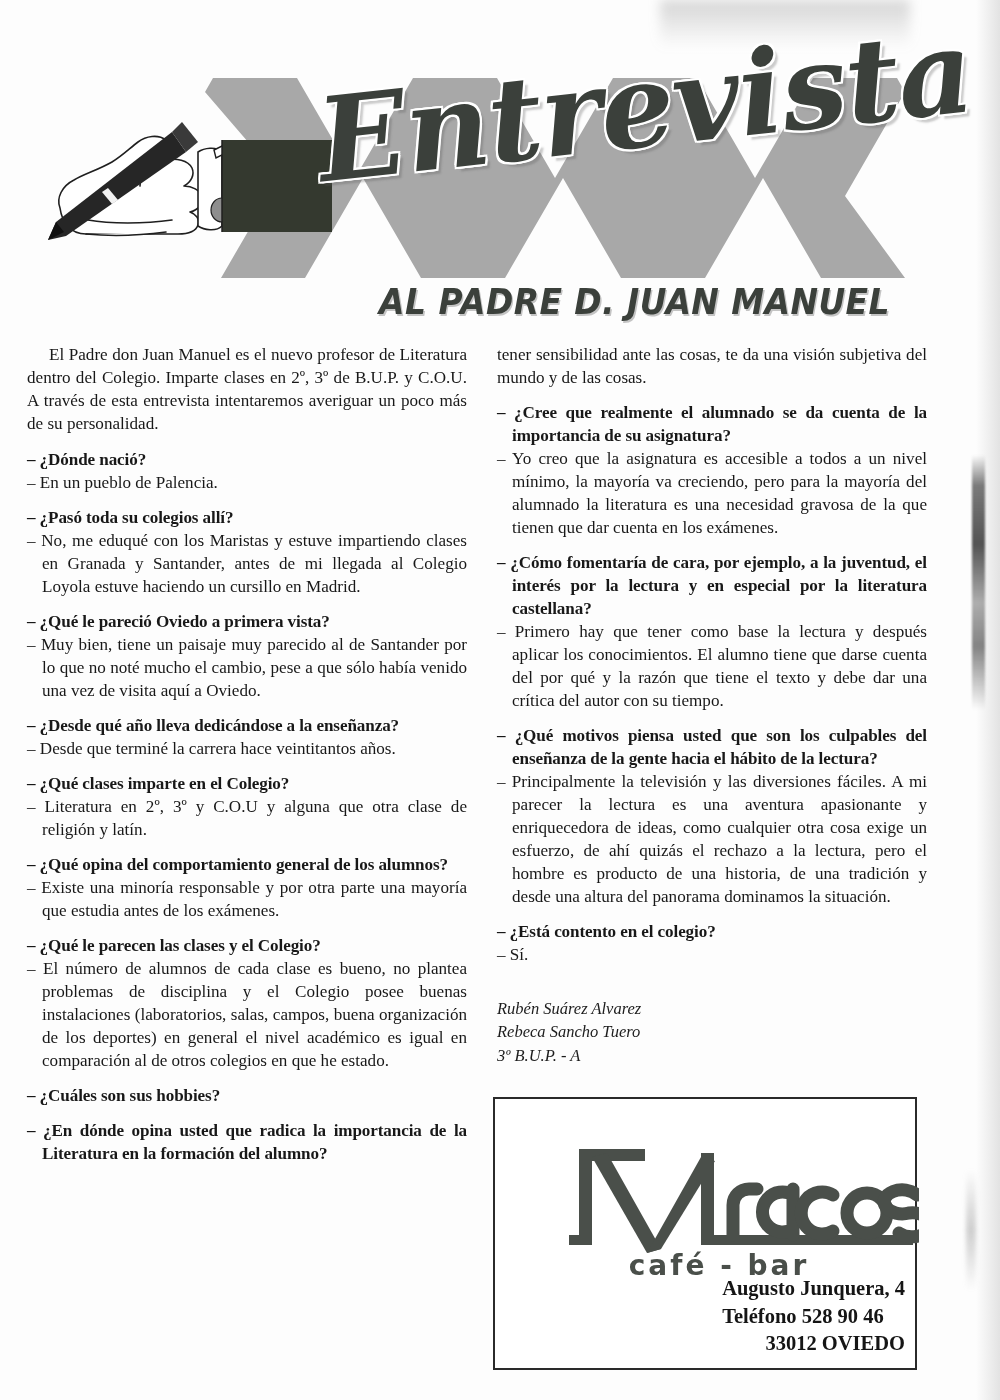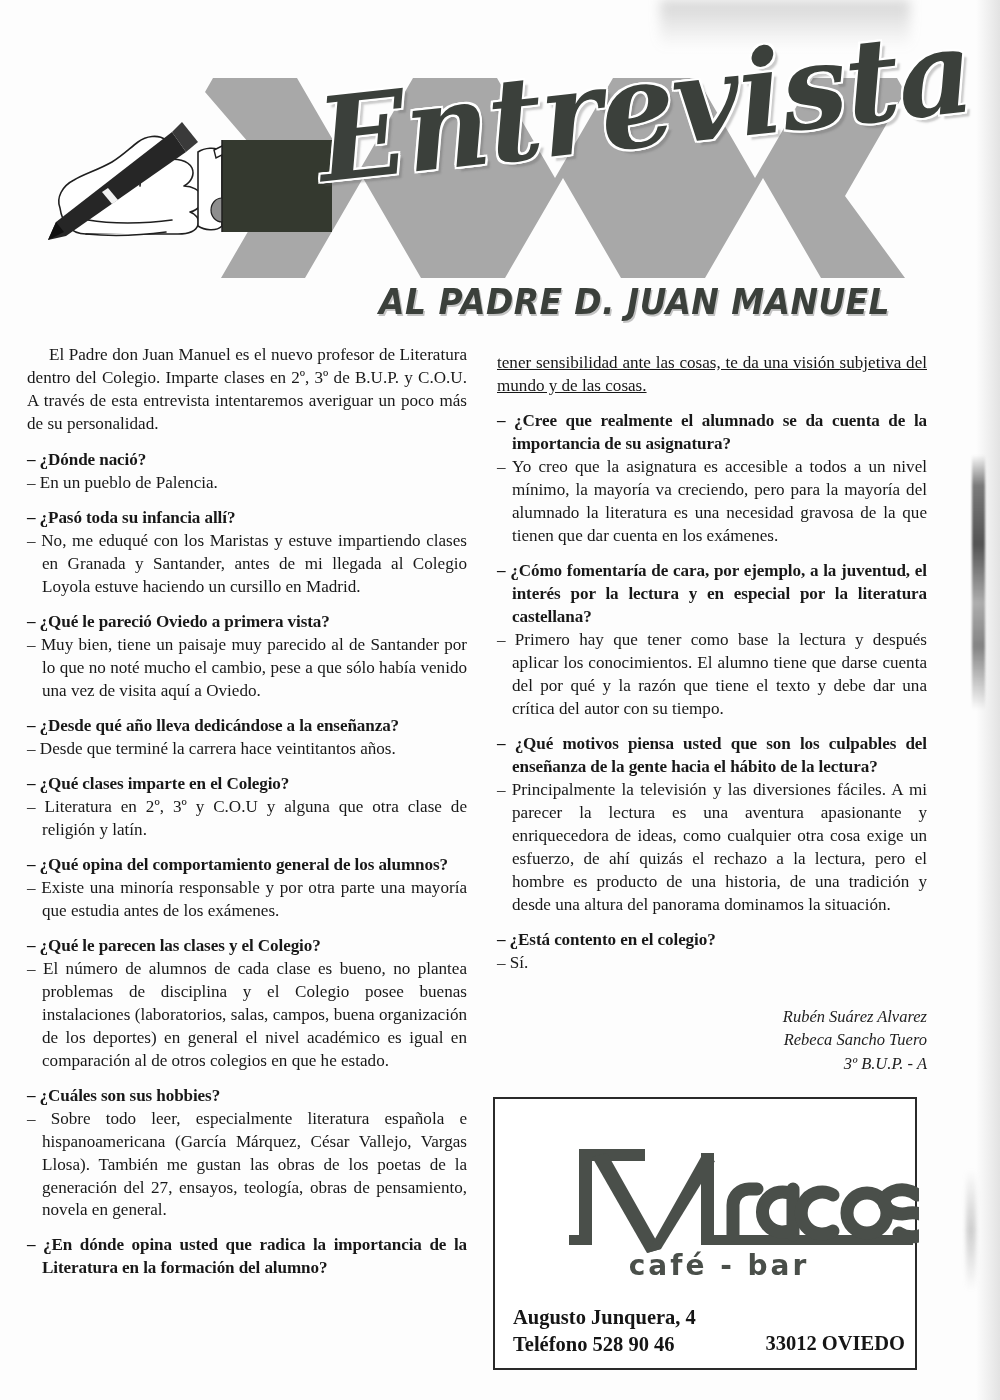--- a/index.html
+++ b/index.html
@@ -149,29 +149,28 @@
   .qa .a {
     margin: 0;
     display: block;
     text-align: justify;
     padding-left: 15px;
     text-indent: -15px;
   }
   .qa .q { padding-left: 15px; text-indent: -15px; }
 
   .cont {
-    margin: 8px 0 12px 0;
+    margin: 0 0 12px 0;
     text-align: justify;
-    text-decoration: underline;
   }
 
   
   .byline {
     margin: 30px 0 0 0;
-    text-align: right;
+    text-align: left;
     font-style: italic;
     font-size: 16.5px;
     line-height: 1.44;
     color: #1d1d1d;
   }
   .byline div { white-space: nowrap; }
 
   
   #ad-box {
     position: absolute;
@@ -204,20 +203,21 @@
     left: 18px; bottom: 10px;
     width: 392px;
     display: flex;
     align-items: flex-end;
     justify-content: space-between;
     font-family: "Liberation Serif", serif;
     font-weight: bold;
     font-size: 20.5px;
     line-height: 1.33;
     color: #151515;
+    flex-direction: column;
   }
   .ad-addr div { white-space: nowrap; }
   .ad-city { white-space: nowrap; padding-bottom: 1px; }
 </style>
 </head>
 <body>
 
 <div id="page">
 
   <div class="scan-shadow-top"></div>
@@ -268,21 +268,21 @@
   </div>
 
   <div id="col-left" class="column">
     <p class="lead">El Padre don Juan Manuel es el nuevo profesor de Literatura dentro del Colegio. Imparte clases en 2º, 3º de B.U.P. y C.O.U. A través de esta entrevista intentaremos averiguar un poco más de su personalidad.</p>
     <div id="left-qa-host">
         <div class="qa">
           <span class="q">– ¿Dónde nació?</span>
           <span class="a">– En un pueblo de Palencia.</span>
         </div>
         <div class="qa">
-          <span class="q">– ¿Pasó toda su infancia allí?</span>
+          <span class="q">– ¿Pasó toda su colegios allí?</span>
           <span class="a">– No, me eduqué con los Maristas y estuve impartiendo clases en Granada y Santander, antes de mi llegada al Colegio Loyola estuve haciendo un cursillo en Madrid.</span>
         </div>
         <div class="qa">
           <span class="q">– ¿Qué le pareció Oviedo a primera vista?</span>
           <span class="a">– Muy bien, tiene un paisaje muy parecido al de Santander por lo que no noté mucho el cambio, pese a que sólo había venido una vez de visita aquí a Oviedo.</span>
         </div>
         <div class="qa">
           <span class="q">– ¿Desde qué año lleva dedicándose a la enseñanza?</span>
           <span class="a">– Desde que terminé la carrera hace veintitantos años.</span>
         </div>
@@ -293,21 +293,20 @@
         <div class="qa">
           <span class="q">– ¿Qué opina del comportamiento general de los alumnos?</span>
           <span class="a">– Existe una minoría responsable y por otra parte una mayoría que estudia antes de los exámenes.</span>
         </div>
         <div class="qa">
           <span class="q">– ¿Qué le parecen las clases y el Colegio?</span>
           <span class="a">– El número de alumnos de cada clase es bueno, no plantea problemas de disciplina y el Colegio posee buenas instalaciones (laboratorios, salas, campos, buena organización de los deportes) en general el nivel académico es igual en comparación al de otros colegios en que he estado.</span>
         </div>
         <div class="qa">
           <span class="q">– ¿Cuáles son sus hobbies?</span>
-          <span class="a">– Sobre todo leer, especialmente literatura española e hispanoamericana (García Márquez, César Vallejo, Vargas Llosa). También me gustan las obras de los poetas de la generación del 27, ensayos, teología, obras de pensamiento, novela en general.</span>
         </div>
         <div class="qa">
           <span class="q">– ¿En dónde opina usted que radica la importancia de la Literatura en la formación del alumno?</span>
         </div>
       </div>
   </div>
 
   <div id="col-right" class="column">
     <p class="cont">tener sensibilidad ante las cosas, te da una visión subjetiva del mundo y de las cosas.</p>
     <div id="right-qa-host">

